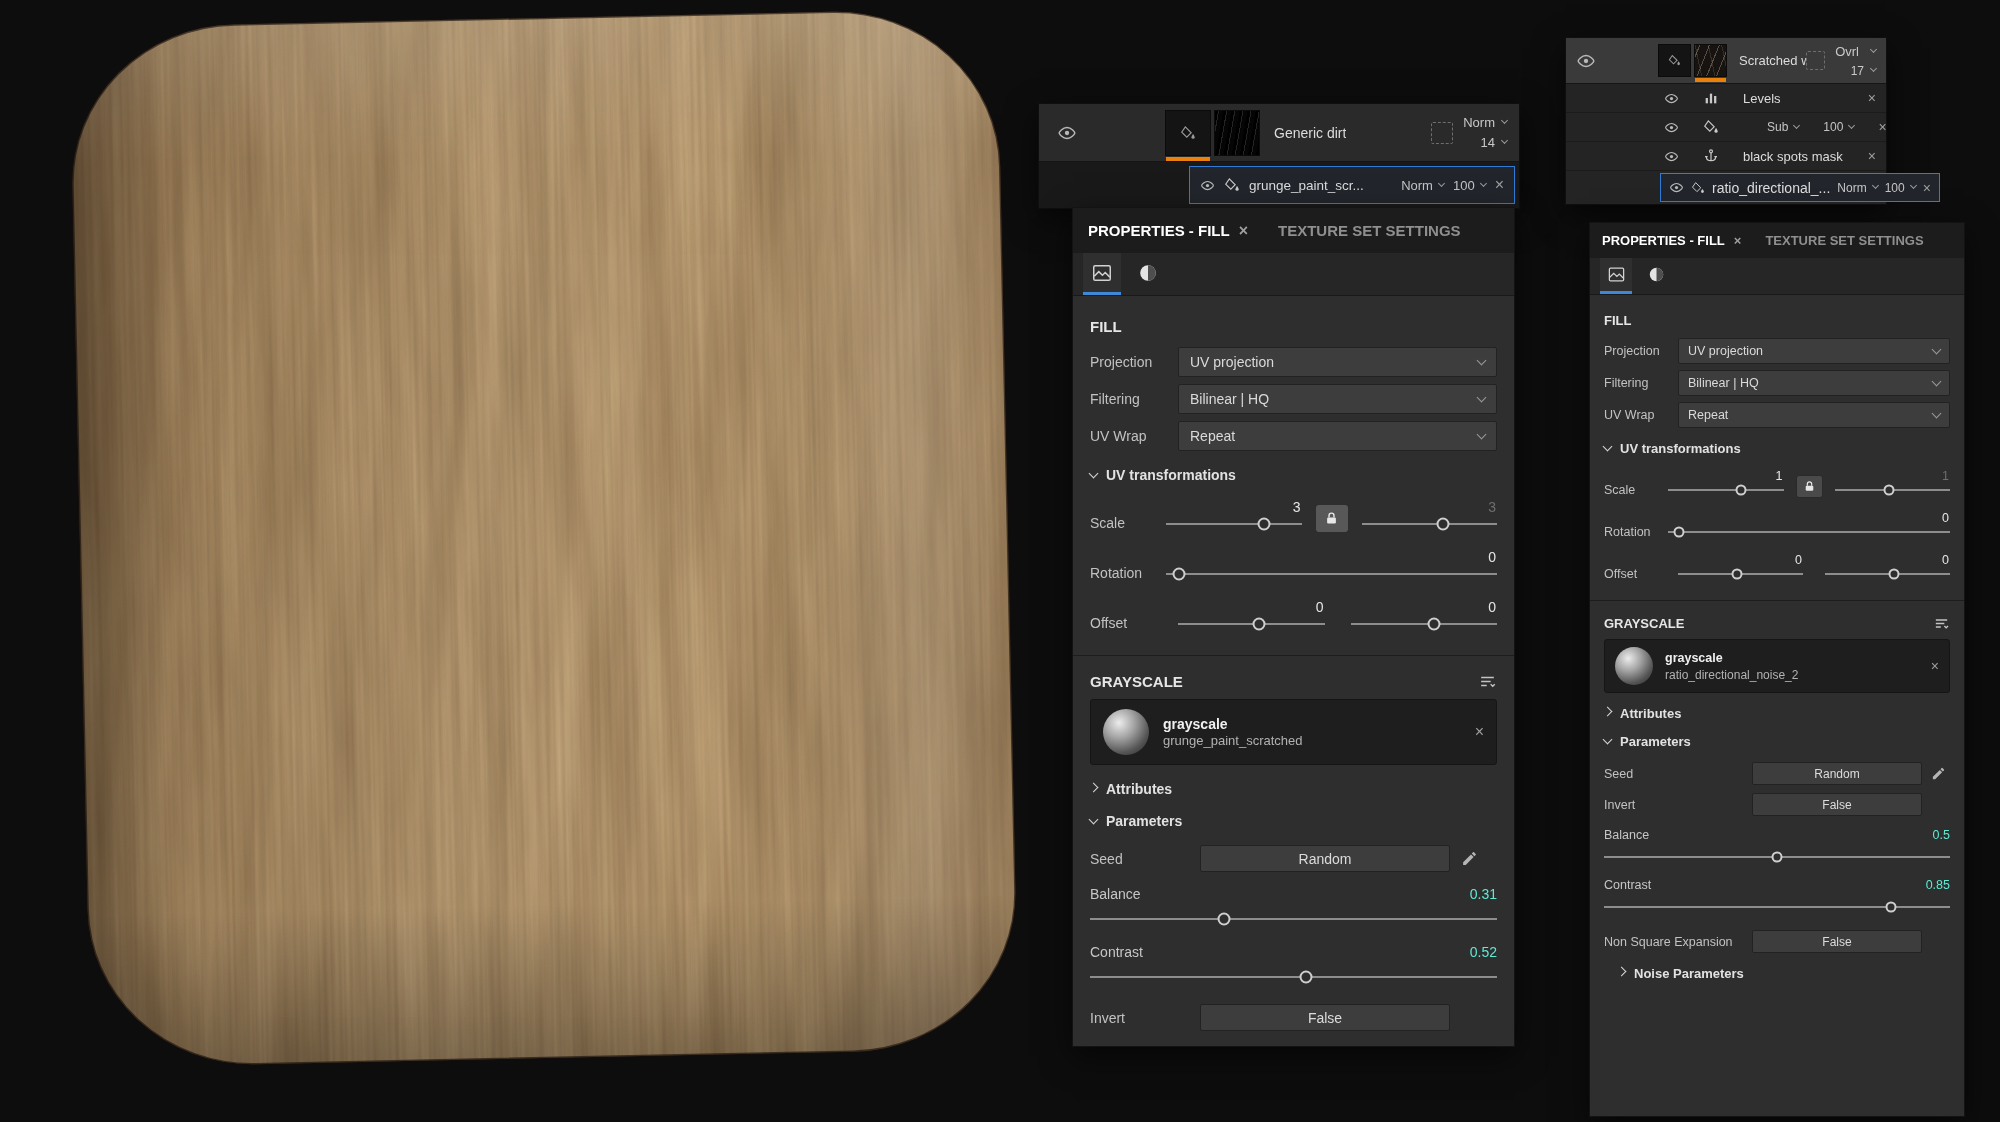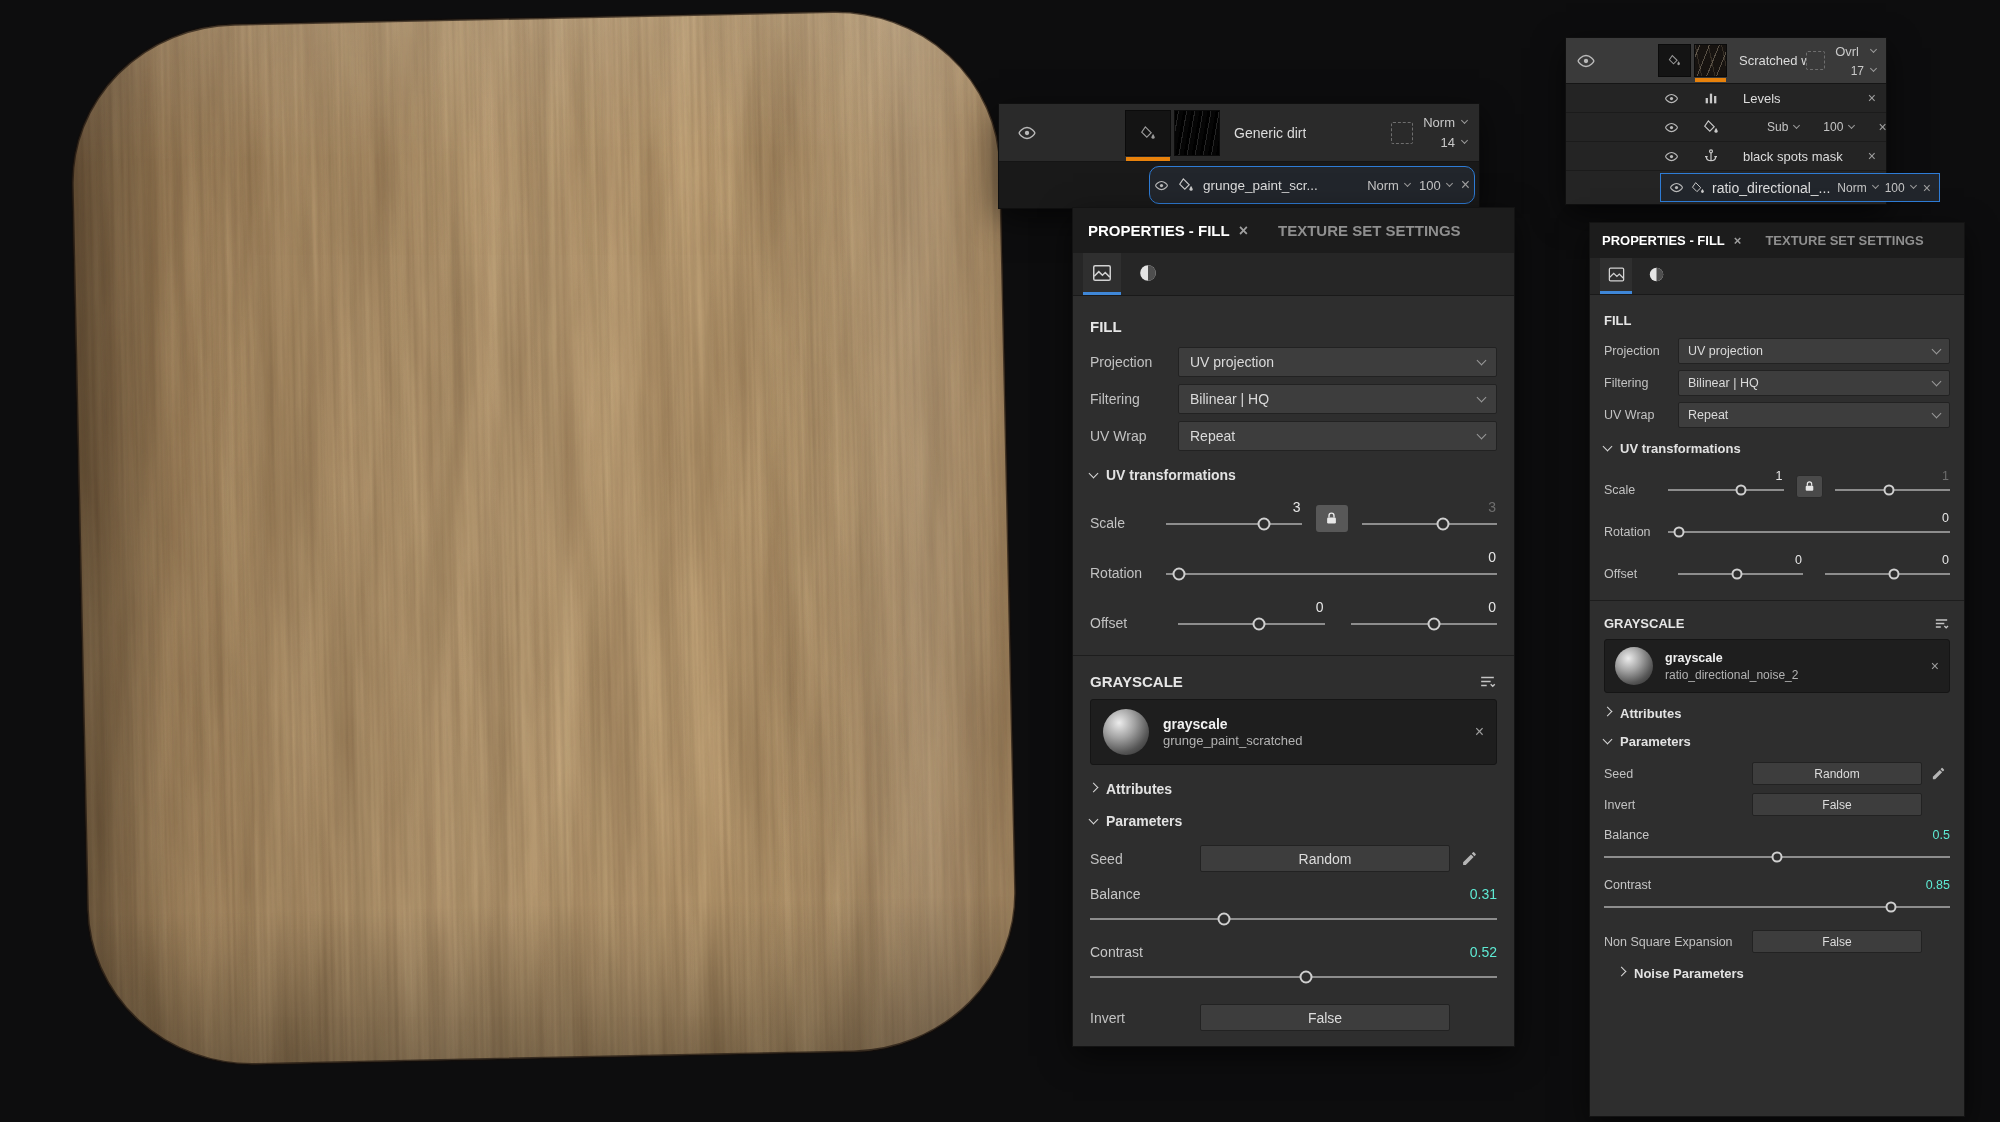--- a/index.html
+++ b/index.html
@@ -75,25 +75,25 @@
   .resname{font-weight:bold;color:#f0f0f0;}
   .respath{color:#b2b2b2;}
   .coll{display:flex;align-items:center;gap:9px;font-weight:bold;color:#e2e2e2;}
   .crow{display:flex;align-items:center;}
   .chip{background:#3d3d3d;border:1px solid #222;border-radius:2px;
     display:flex;align-items:center;justify-content:center;color:#dcdcdc;}
   .pvrow{display:flex;justify-content:space-between;color:#c6c6c6;}
   .pval{color:#5eead4;}
 
   
-  #mid-layers{left:999px;top:104px;width:480px;}
+  #mid-layers{left:1039px;top:104px;width:480px;}
   #mid-layers .lmain{height:58px;padding:0 12px;}
   #mid-layers .thumb{width:46px;height:46px;}
   #mid-layers .maskarea{height:46px;background:#191919;display:flex;align-items:center;}
-  #mid-layers .selbox{margin-left:150px;flex:1;height:38px;padding:0 4px;gap:9px;margin-right:4px;border-radius:10px;}
+  #mid-layers .selbox{margin-left:150px;flex:1;height:38px;padding:0 10px;gap:9px;margin-right:4px;}
 
   #mid-props{left:1073px;top:208px;width:441px;height:838px;}
   #mid-props .tabbar{height:45px;}
   #mid-props .tab{font-size:15px;}
   #mid-props .iconrow{height:43px;}
   #mid-props .sect{font-size:15px;margin:22px 17px 12px;}
   #mid-props .prow{margin:7px 17px;}
   #mid-props .plabel{width:88px;font-size:14px;}
   #mid-props .dd{height:30px;padding:0 11px;font-size:14px;}
   #mid-props .coll{font-size:14px;margin:16px 17px;}

